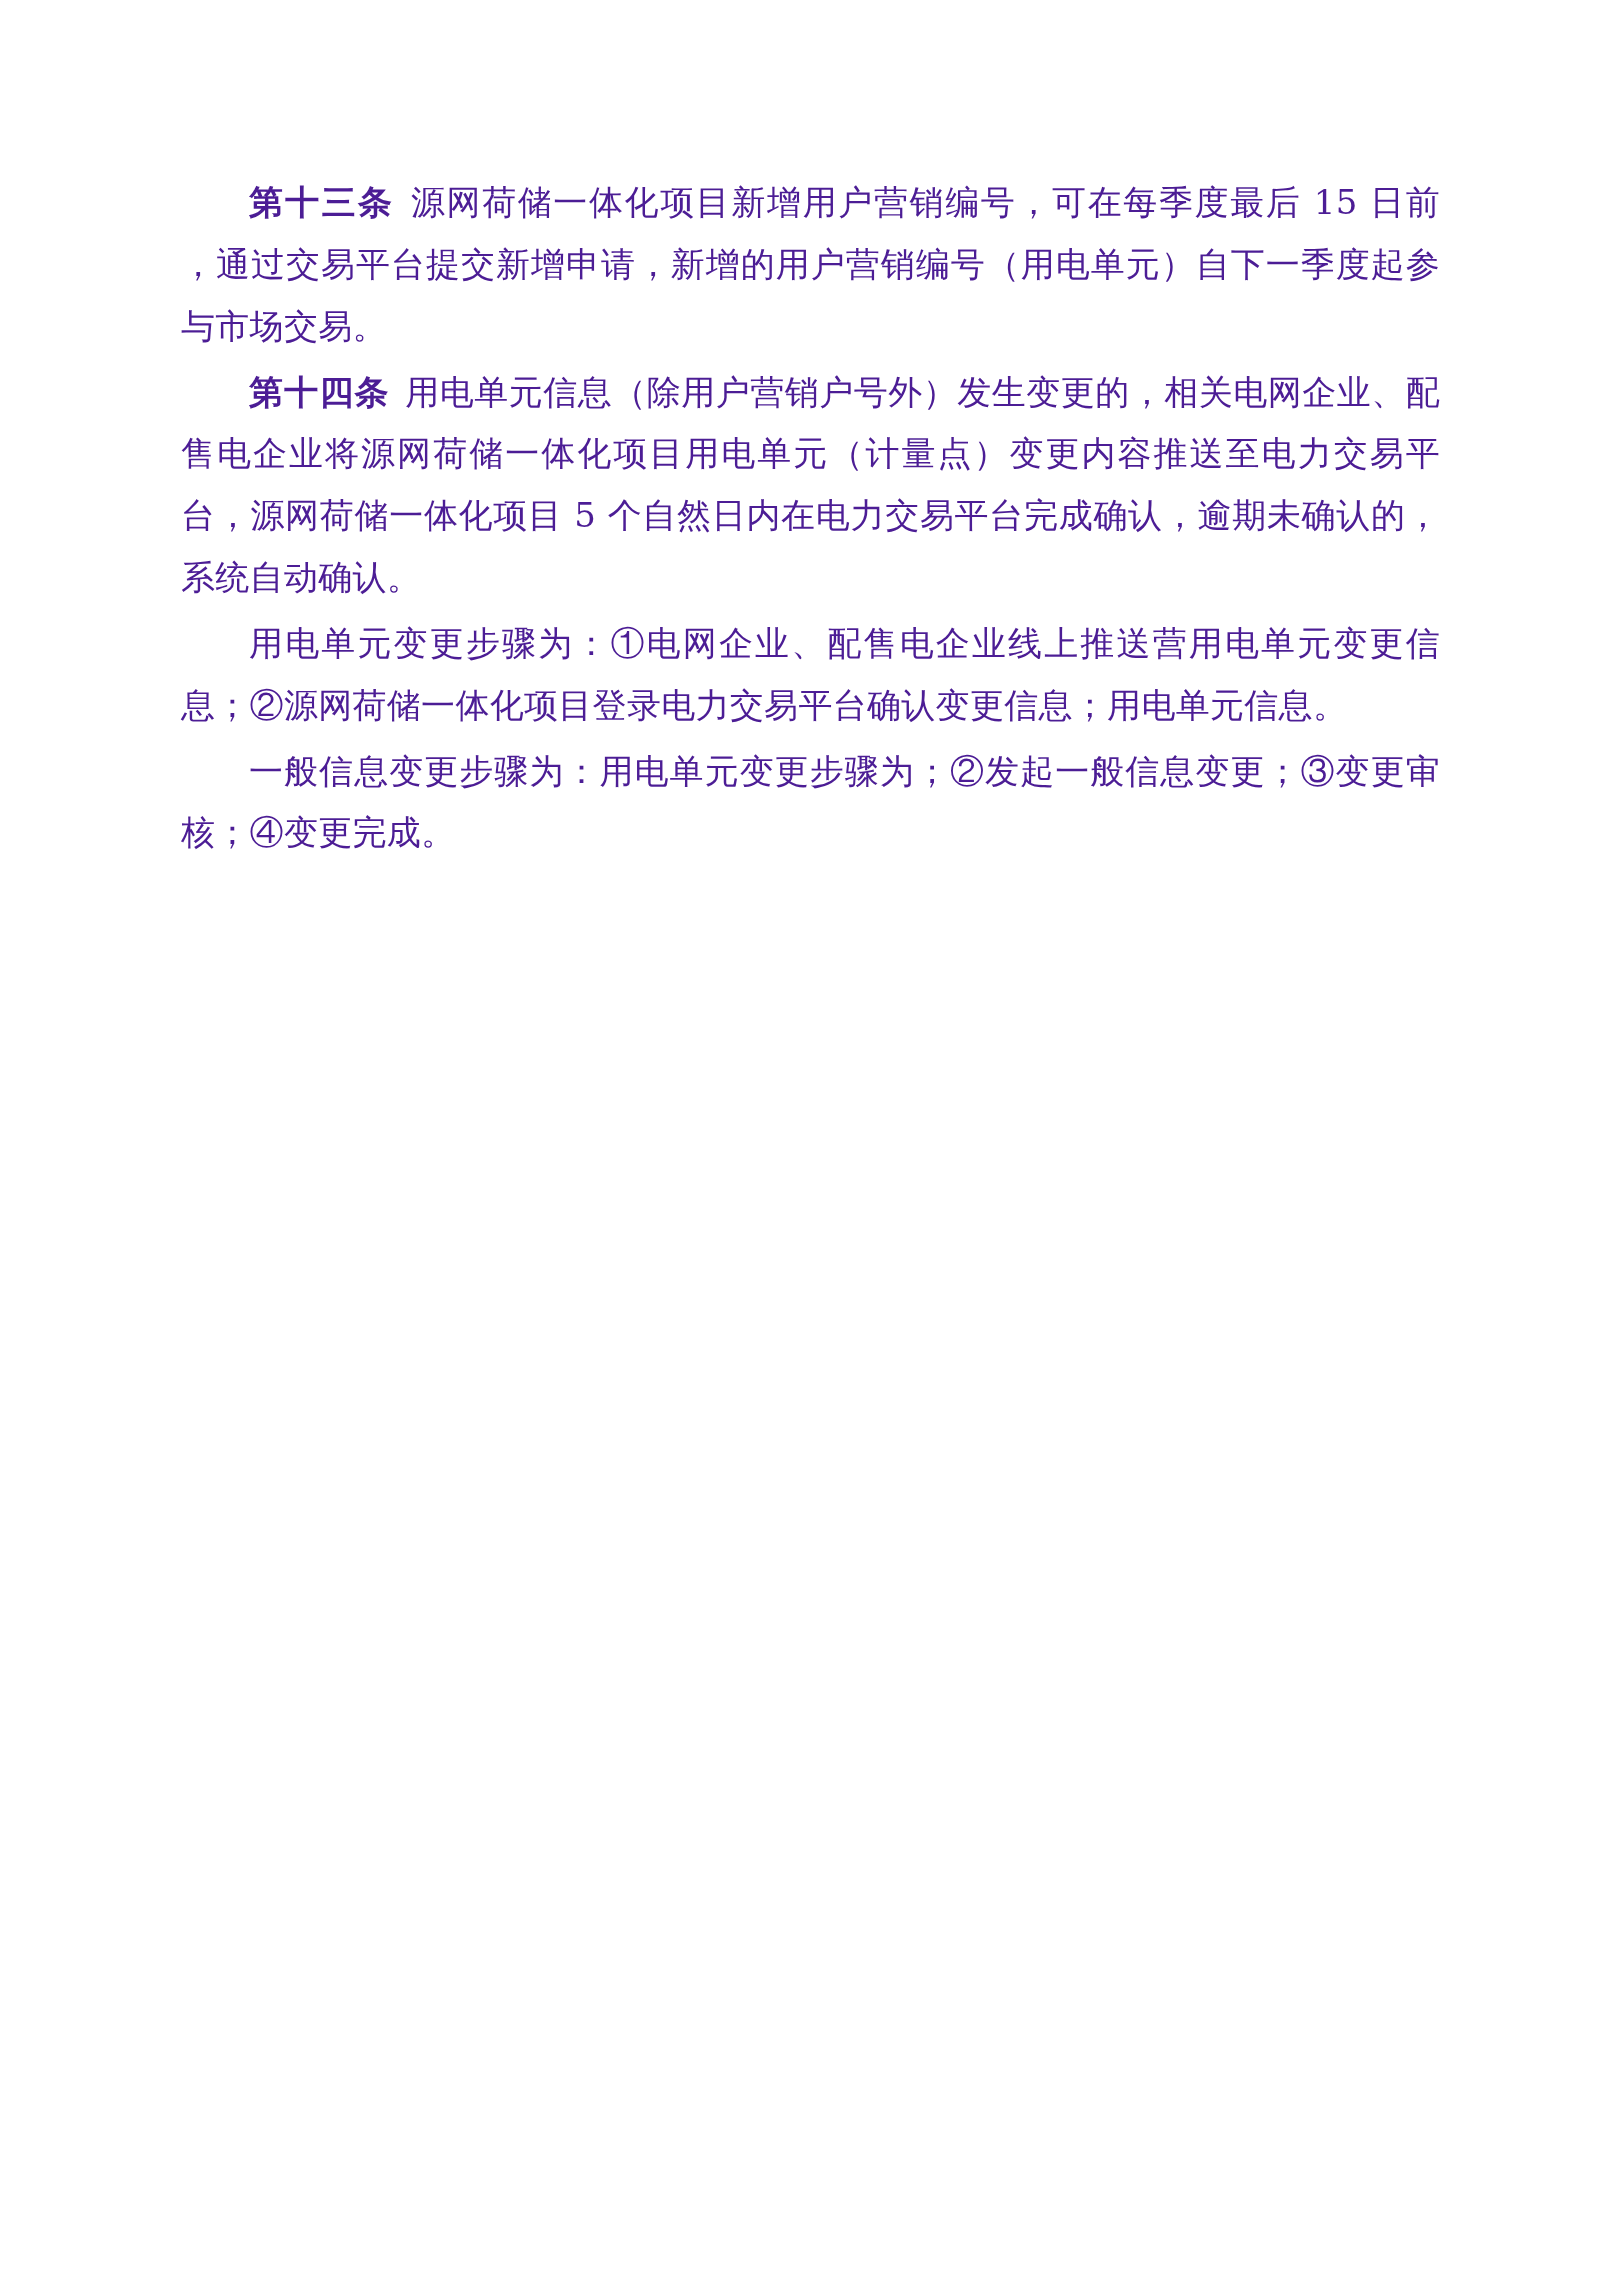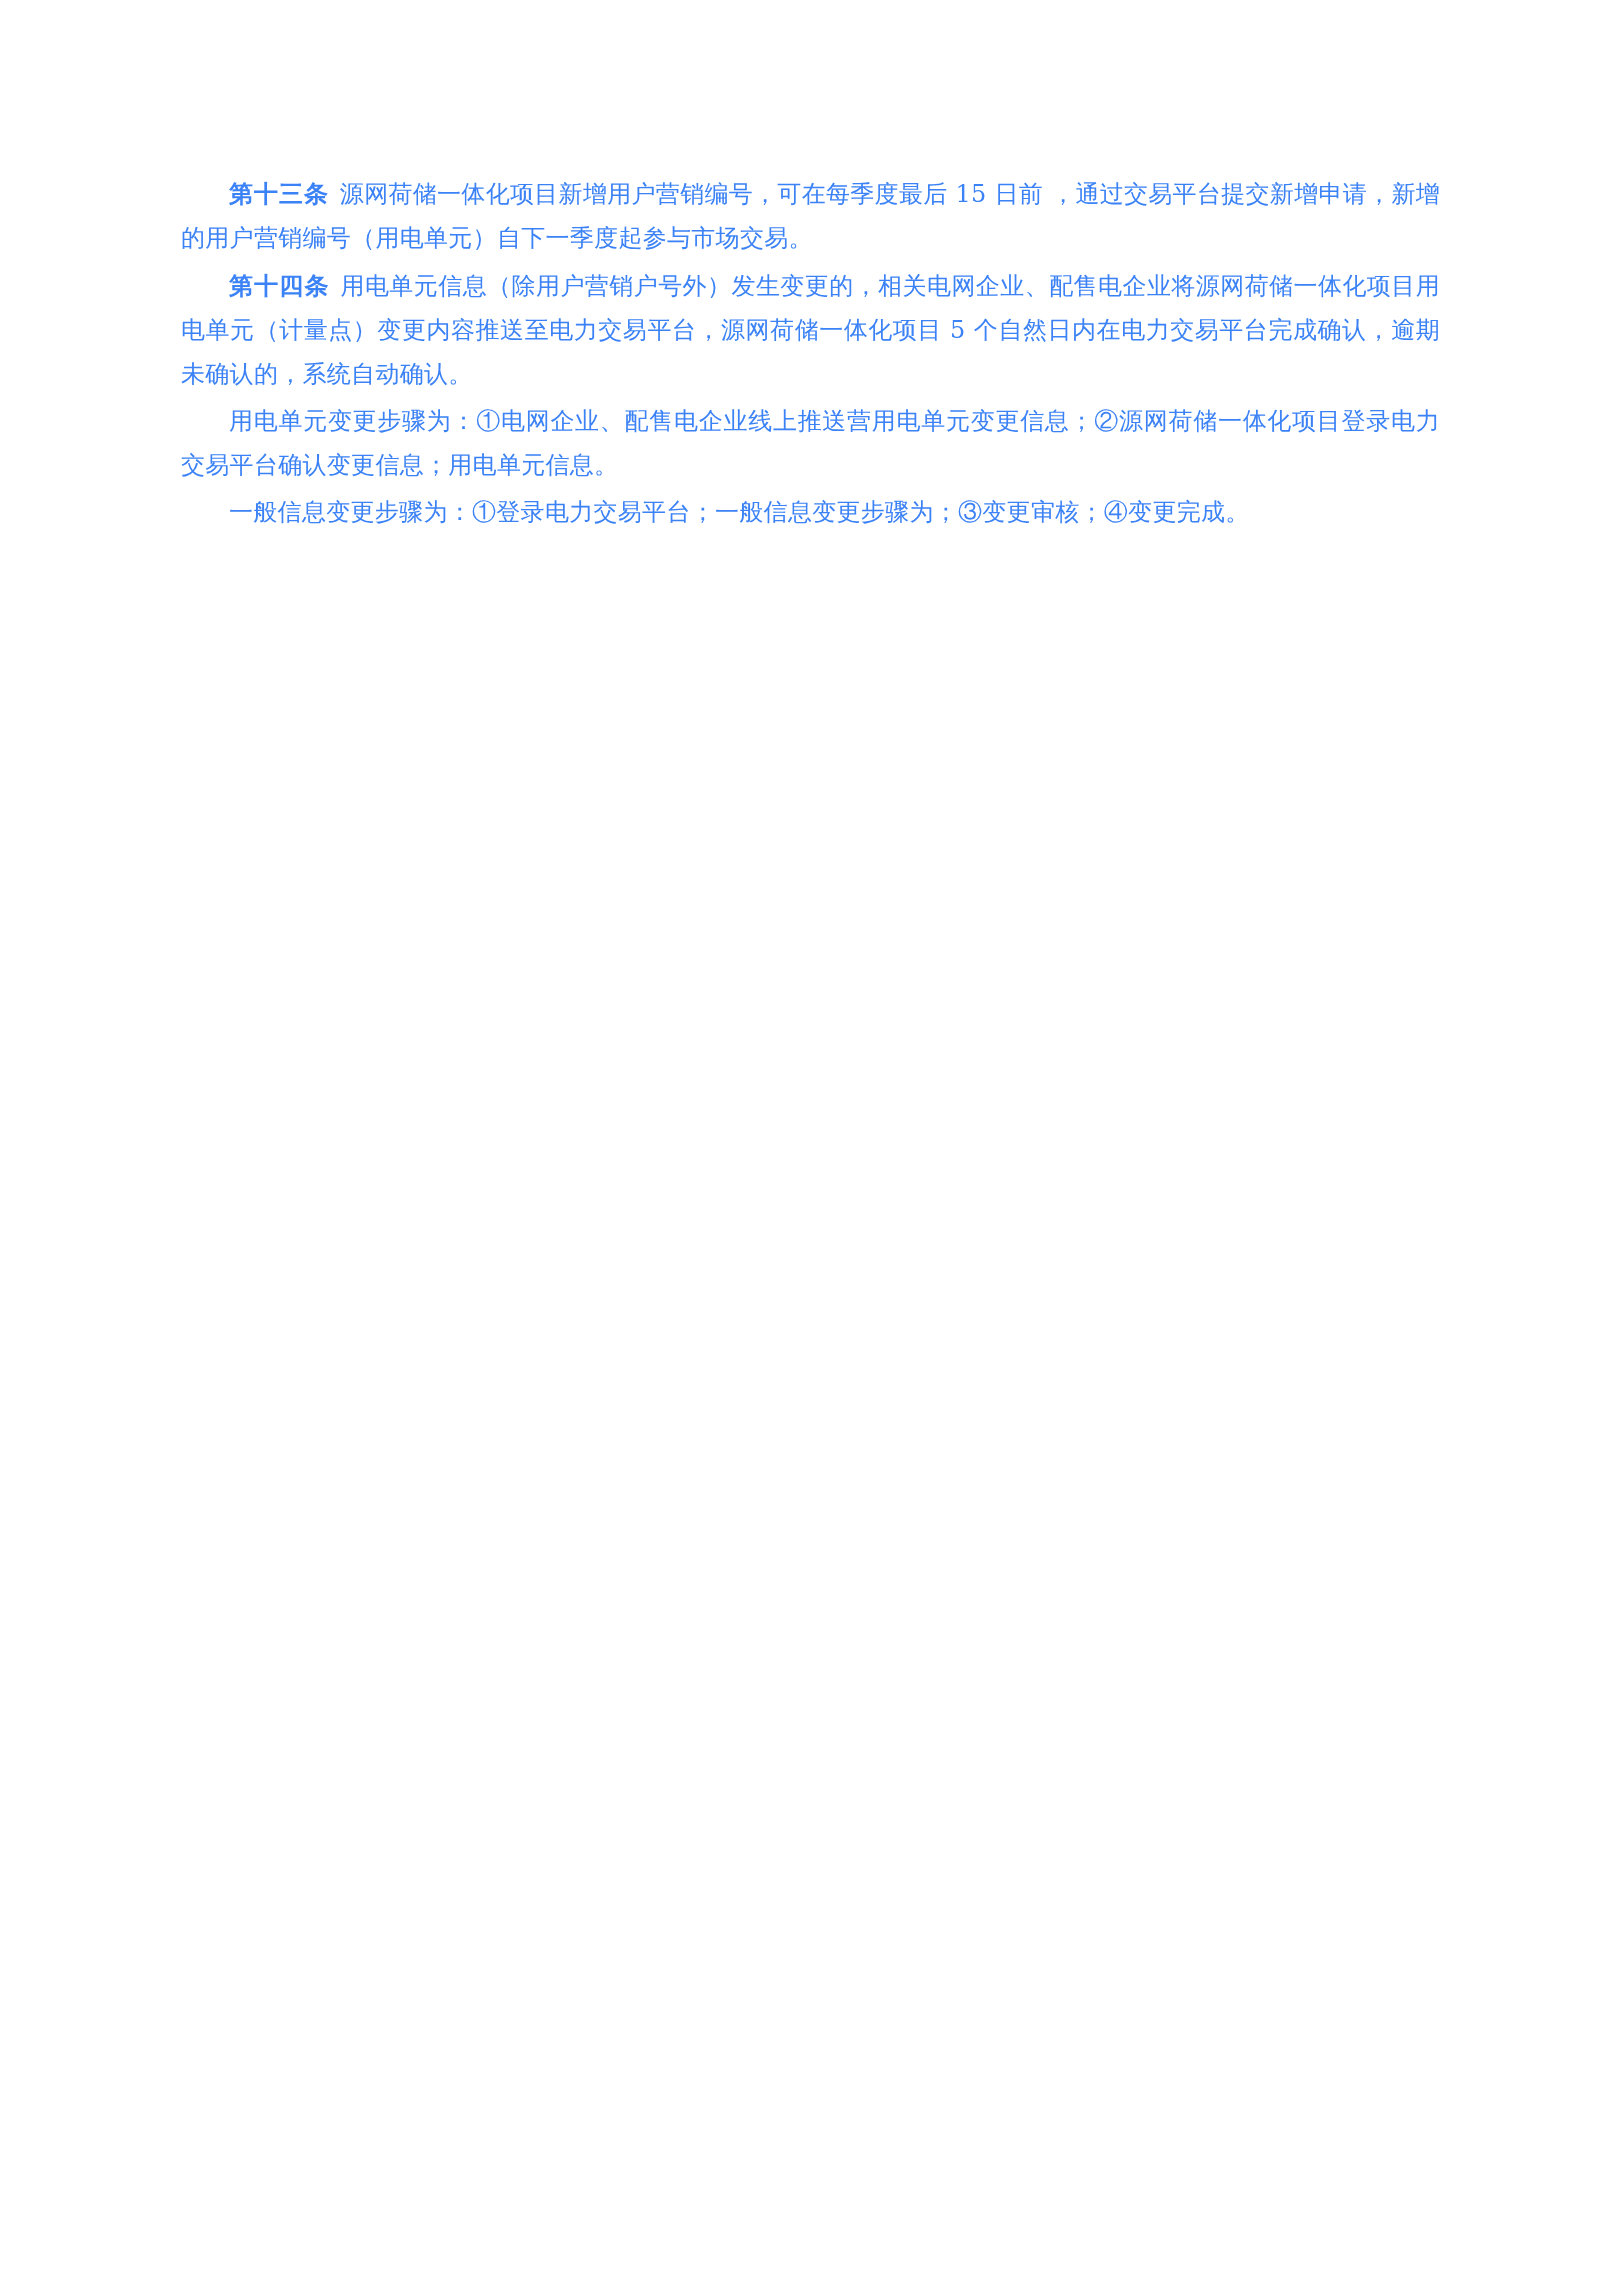--- a/index.html
+++ b/index.html
@@ -11,23 +11,23 @@
     position: relative;
     width: 1621px;
     height: 2293px;
     background: #ffffff;
     margin: 0 auto;
     box-sizing: border-box;
     padding: 172px 181px 118px 181px;
     font-family: "DejaVu Serif", "Liberation Serif", serif;
   }
   .doc-body {
-    font-size: 24px;
+    font-size: 34px;
     line-height: 1.82;
-    color: #3b82f6;
+    color: #4c1d95;
     text-align: justify;
     text-justify: inter-ideograph;
     letter-spacing: 0.3px;
   }
   .para {
     margin: 0 0 3.9px 0;
     text-indent: 2em;
   }
   .para .art-head {
     font-weight: 700;
@@ -52,20 +52,20 @@
     <p class="para">
       <span class="art-head">第十四条</span><span class="art-sep"></span><span>用电单元信息（除用户营销户号外）发生变更的，相关电网企业、配售电企业将源网荷储一体化项目用电单元（计量点）变更内容推送至电力交易平台，源网荷储一体化项目 5 个自然日内在电力交易平台完成确认，逾期未确认的，系统自动确认。</span>
     </p>
 
     <p class="para">
       <span>用电单元变更步骤为：①电网企业、配售电企业线上推送营用电单元变更信息；②源网荷储一体化项目登录电力交易平台确认变更信息；用电单元信息。</span>
     </p>
 
 
     <p class="para">
-      <span>一般信息变更步骤为：①登录电力交易平台；一般信息变更步骤为；③变更审核；④变更完成。</span>
+      <span>一般信息变更步骤为：用电单元变更步骤为；②发起一般信息变更；③变更审核；④变更完成。</span>
     </p>
 
 
 
   </div>
 </div>
 
 
 </body></html>

